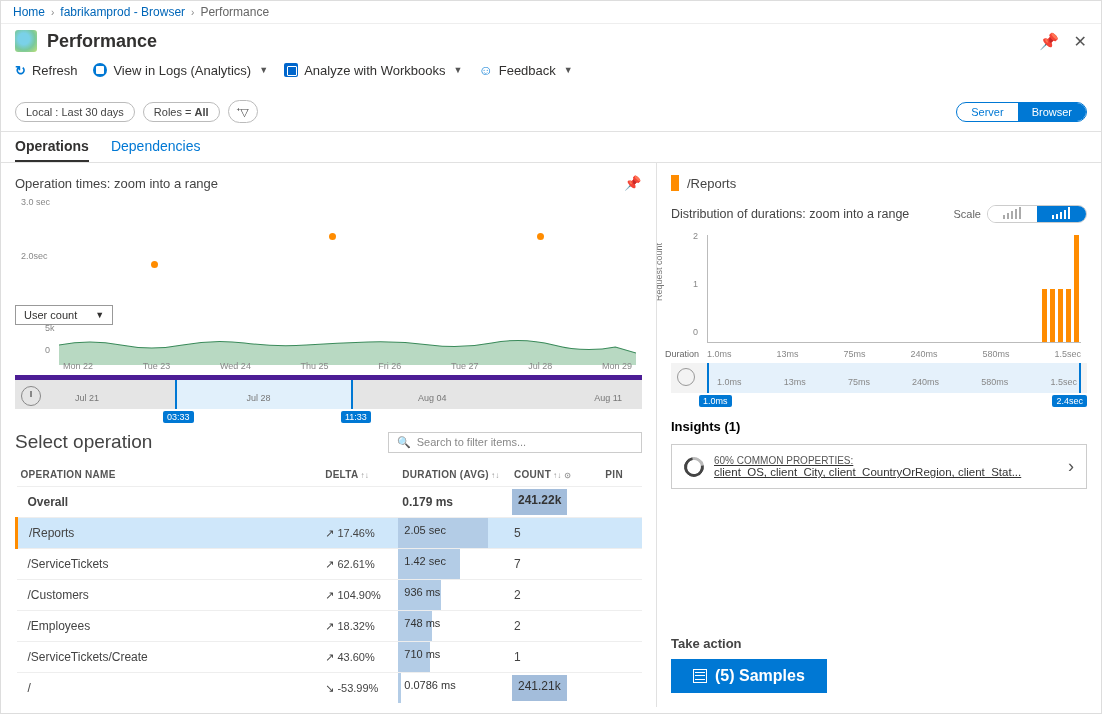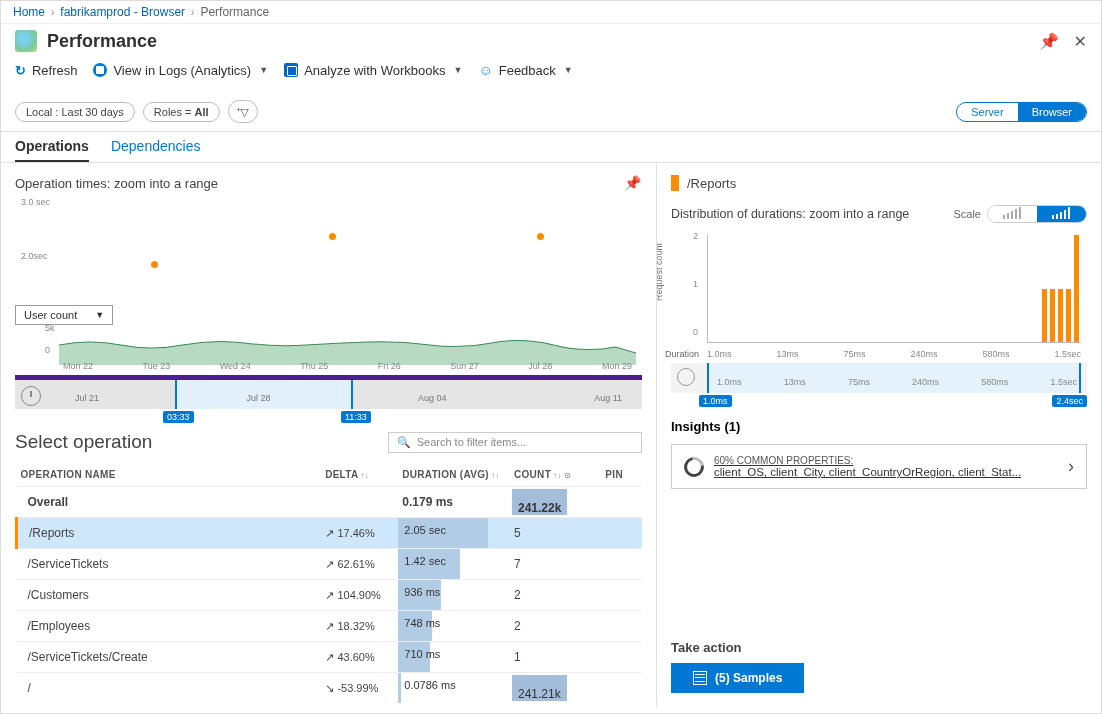--- a/index.html
+++ b/index.html
@@ -81,21 +81,21 @@
   .overall-row td { font-weight: 600; }
   .selected-row { background: #cfe7fa; }
   .selected-row td:first-child { border-left: 3px solid #ff8c00; padding-left: 8px; }
   table.ops td:first-child { padding-left: 11px; }
   .delta-up { color: #c74634; font-size: 11px; }
   .delta-down { color: #4e9b47; font-size: 11px; }
   .bar-cell { position: relative; padding: 0 !important; height: 28px; border-top: 1px solid #eee; }
   .bar-bg { position: absolute; left: 0; top: 0; bottom: 0; background: #b3cce6; }
   .bar-txt { position: absolute; left: 6px; top: 6px; font-size: 11px; color: #333; }
   .count-cell { position: relative; }
-  .count-hl { position: absolute; left: 2px; top: 2px; bottom: 2px; background: #a3bddb; padding: 12px 6px; color: #333; }
+  .count-hl { position: absolute; left: 2px; top: 2px; bottom: 2px; background: #a3bddb; padding: 4px 6px; color: #333; }
 
   .sort-arrows { color: #999; font-size: 8px; margin-left: 2px; }
 
   
   .r-title { display: flex; align-items: center; gap: 8px; font-size: 13px; color: #444; }
   .r-title .bar { width: 8px; height: 16px; background: #ff8c00; }
 
   .dist-row { display: flex; align-items: center; margin-top: 14px; gap: 6px; }
   .dist-row .t { font-size: 12.5px; color: #444; flex: 1; }
   .dist-row .scale-lbl { font-size: 11px; color: #666; }
@@ -122,21 +122,21 @@
 
   .insights-title { font-size: 13px; margin-top: 26px; color: #000000; font-weight: bold; }
   .insights-card { border: 1px solid #ccc; display: flex; align-items: center; padding: 10px 12px; margin-top: 10px; gap: 10px; cursor: pointer; }
   .insights-card .ring { width: 20px; height: 20px; border: 3px solid #444; border-top-color: #bbb; border-radius: 50%; transform: rotate(35deg); flex-shrink: 0; }
   .insights-card .txt { flex: 1; font-size: 11.5px; color: #333; overflow: hidden; white-space: nowrap; text-overflow: ellipsis; text-decoration: underline; }
   .insights-card .txt .t1 { display: block; color: #555; font-size: 10px; }
   .insights-card .chev { font-size: 18px; color: #555; }
 
   .take-action { margin-top: auto; padding-bottom: 14px; font-weight: bold; }
   .take-action .lbl { font-size: 13px; color: #444; margin-bottom: 8px; }
-  .samples-btn { background: #0078d4; color: #fff; padding: 8px 22px; font-size: 12px; display: inline-flex; align-items: center; gap: 8px; cursor: pointer; }
+  .samples-btn { background: #0078d4; color: #fff; padding: 8px 22px; font-size: 16px; display: inline-flex; align-items: center; gap: 8px; cursor: pointer; }
   .samples-btn .ic { width: 14px; height: 14px; border: 1.5px solid #fff; display: flex; flex-direction: column; justify-content: space-around; padding: 1px; }
   .samples-btn .ic span { height: 1px; background: #fff; }
 </style>
 </head>
 <body>
 
 <div class="breadcrumb">
   <a>Home</a>
   <span class="sep">›</span>
   <a>fabrikamprod - Browser</a>
@@ -215,21 +215,21 @@
       <svg viewBox="0 0 560 34" preserveAspectRatio="none">
         <path d="M0 14 Q 30 8 60 14 T 120 14 T 180 12 T 240 14 T 300 11 T 360 14 T 420 12 T 480 14 T 540 16 L 560 22 L 560 34 L 0 34 Z" fill="#9ac9a8" opacity="0.7"></path>
         <path d="M0 14 Q 30 8 60 14 T 120 14 T 180 12 T 240 14 T 300 11 T 360 14 T 420 12 T 480 14 T 540 16 L 560 22" fill="none" stroke="#3a8a5a" stroke-width="1"></path>
       </svg>
       <div class="xlabels">
         <span>Mon 22</span>
           <span>Tue 23</span>
           <span>Wed 24</span>
           <span>Thu 25</span>
           <span>Fri 26</span>
-          <span>Sun 27</span>
+          <span>Tue 27</span>
           <span>Jul 28</span>
           <span>Mon 29</span>
       </div>
     </div>
     <div class="range-bar">
       <div class="clockicon"></div>
       <div class="sel" style="left:160px; width:178px;"></div>
       <div class="labels">
         <span>Jul 21</span>
           <span>Jul 28</span>

